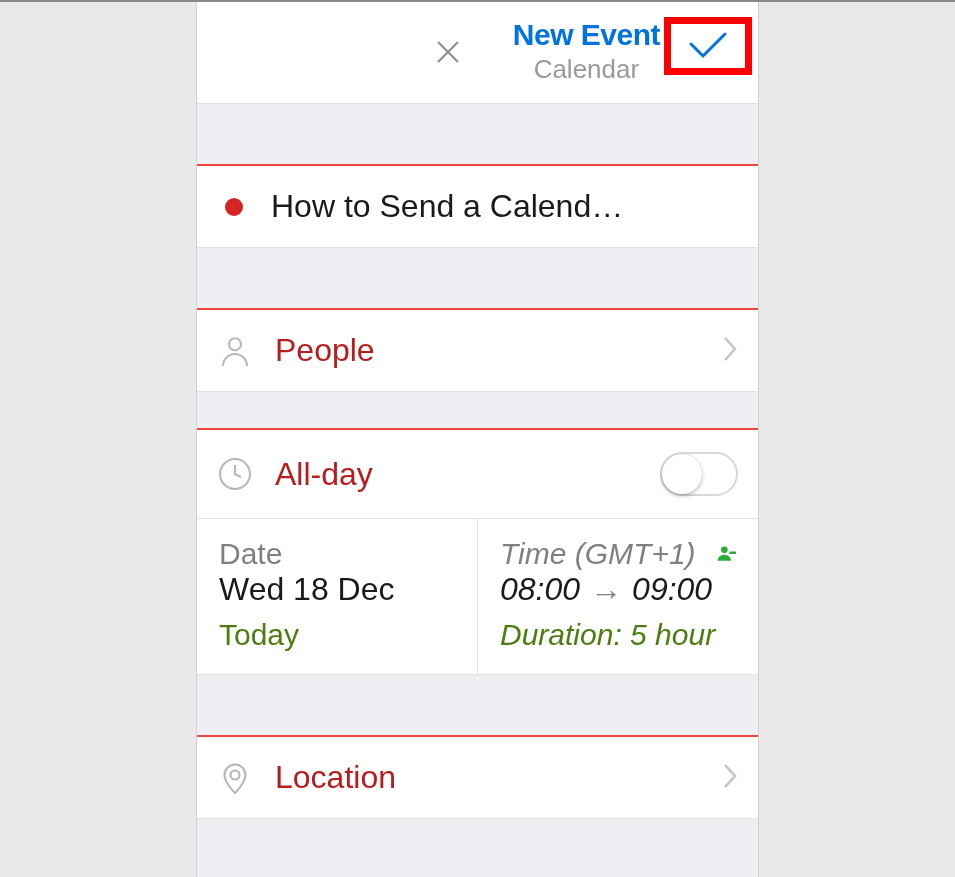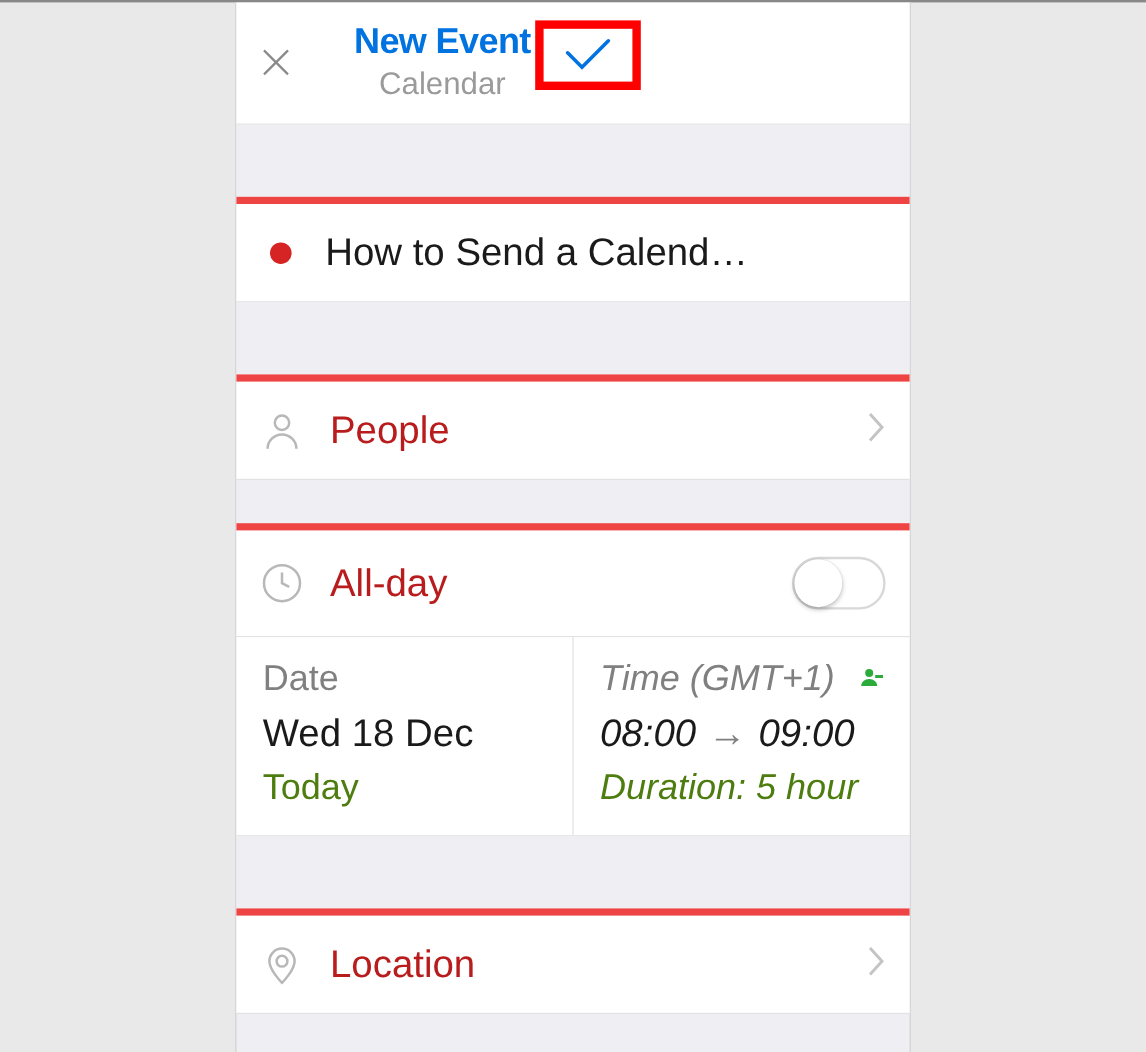--- a/index.html
+++ b/index.html
@@ -16,21 +16,21 @@
     margin: 0 auto;
     background: #efeff3;
     height: 100%;
     border-left: 1px solid #d0d0d0;
     border-right: 1px solid #d0d0d0;
   }
   .header {
     background: #ffffff;
     display: flex;
     align-items: center;
-    justify-content: flex-start;
+    justify-content: flex-end;
     padding: 16px 18px 18px 18px;
     border-bottom: 1px solid #e0e0e0;
   }
   .header-left, .header-right {
     width: 80px;
     display: flex;
     align-items: center;
   }
   .header-right { justify-content: flex-end; }
   .header-center { text-align: center; }
@@ -56,21 +56,21 @@
   .check-wrap svg { width: 42px; height: 32px; display:block; }
 
   .gap { height: 60px; background: #efeff3; }
   .gap-sm { height: 36px; background: #efeff3; }
 
   .row {
     background: #ffffff;
     display: flex;
     align-items: center;
     padding: 22px 20px;
-    border-top: 6px solid #ef4444;
+    border-top: 2px solid #ef4444;
     border-bottom: 1px solid #e2e2e2;
   }
 
   .dot {
     width: 18px; height: 18px; border-radius: 50%;
     background: #d62424;
     margin-right: 28px;
     margin-left: 8px;
     flex-shrink: 0;
   }
@@ -118,21 +118,20 @@
     border-bottom: 1px solid #e2e2e2;
   }
   .dt-col {
     flex: 1;
     padding: 18px 22px 22px 22px;
   }
   .dt-col + .dt-col { border-left: 1px solid #e2e2e2; font-style: italic; }
   .dt-head {
     font-size: 30px;
     color: #808080;
-    margin-bottom: 10px;
     display:flex; align-items:center; gap:8px;
   }
   .dt-main {
     font-size: 32px;
     color: #1a1a1a;
     margin-bottom: 10px;
     white-space: nowrap;
     display:flex; align-items:center; gap:10px;
   }
   .dt-sub {

